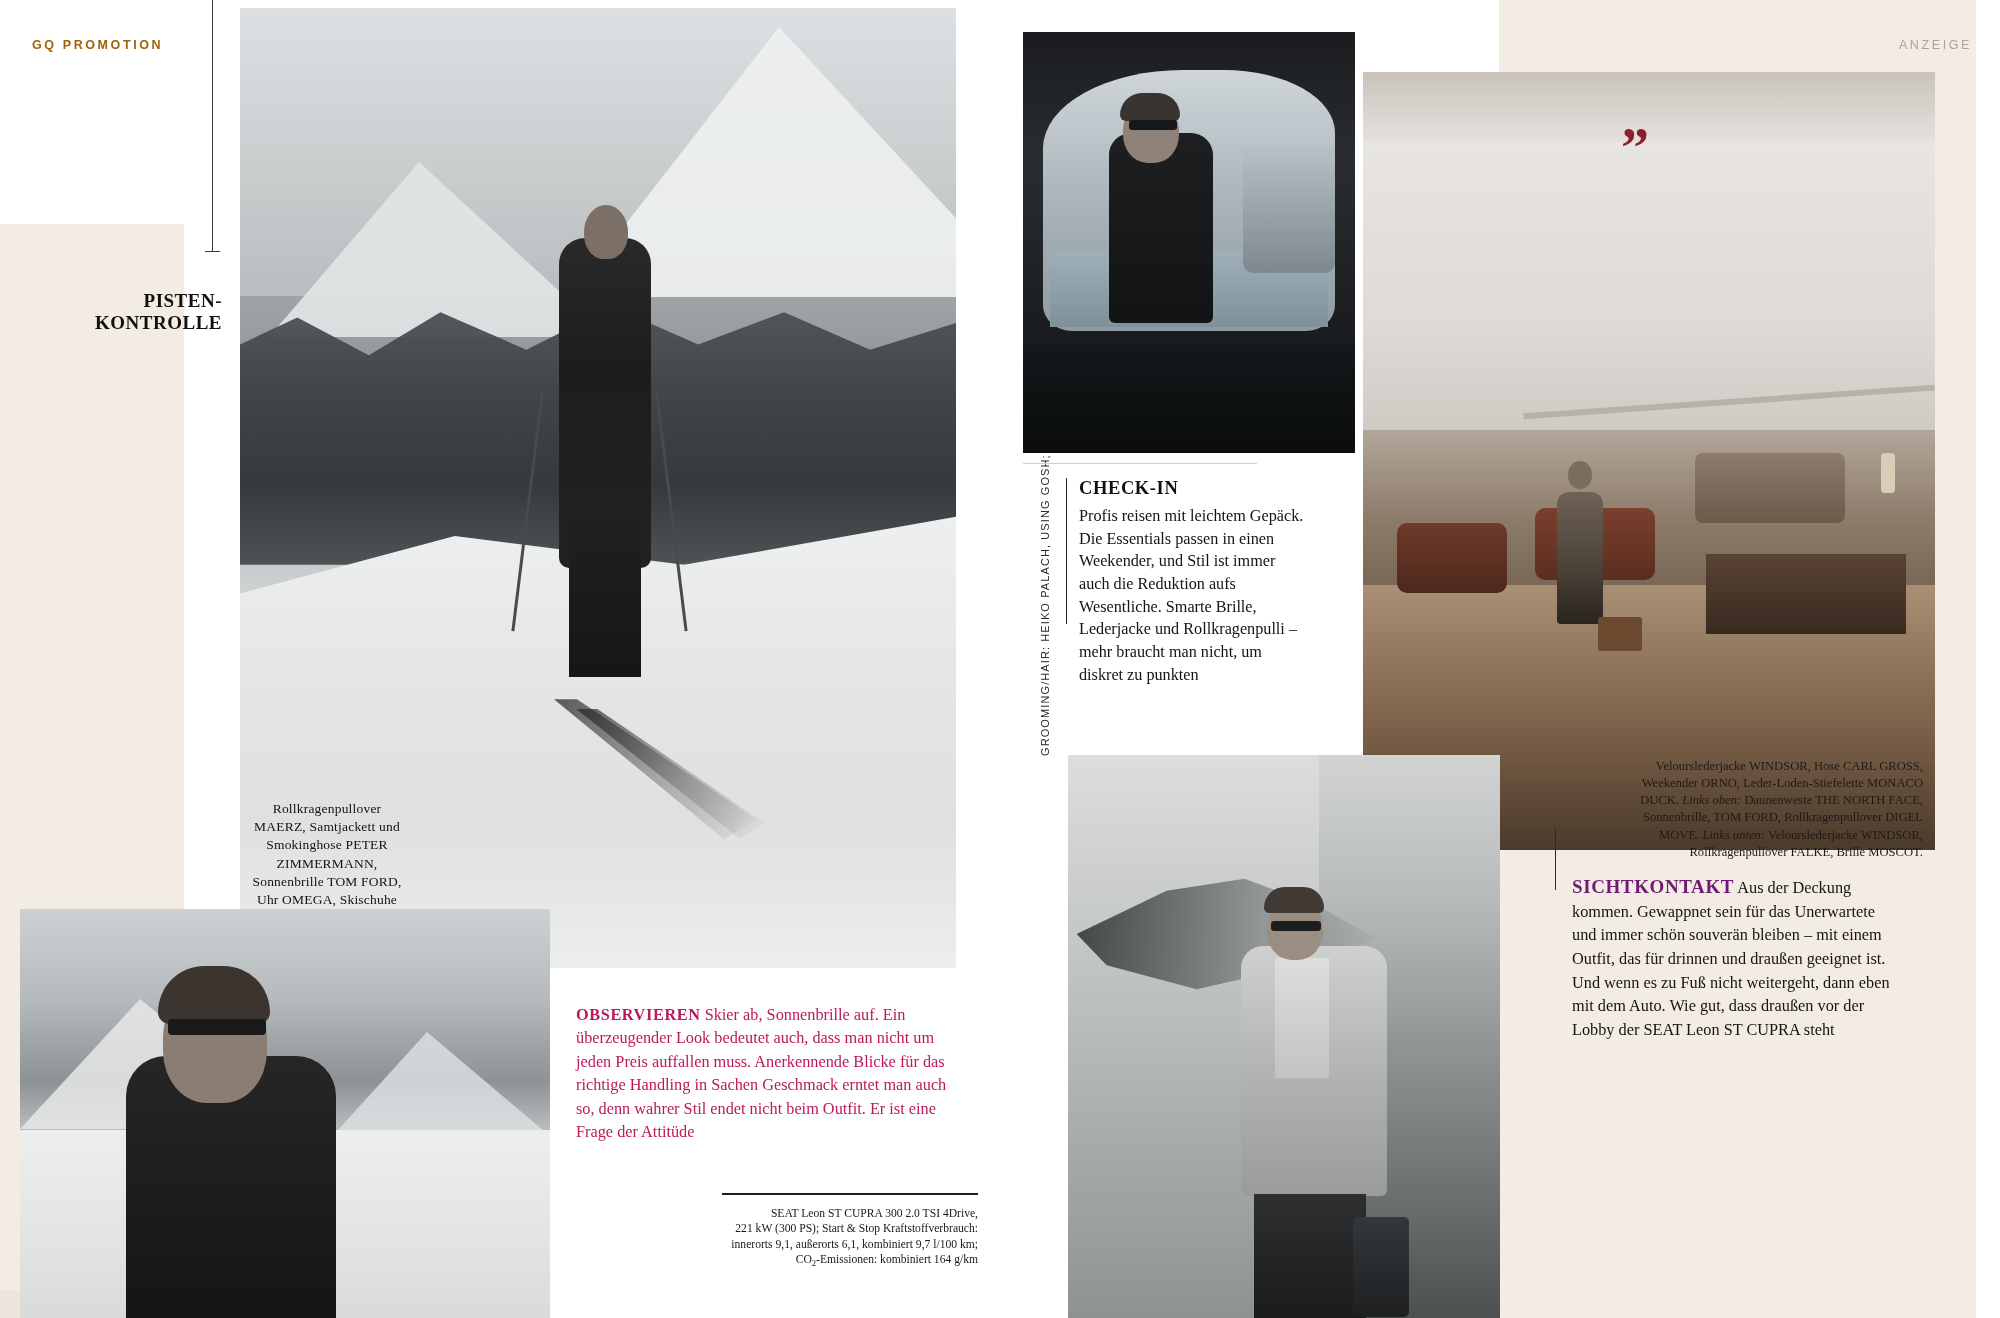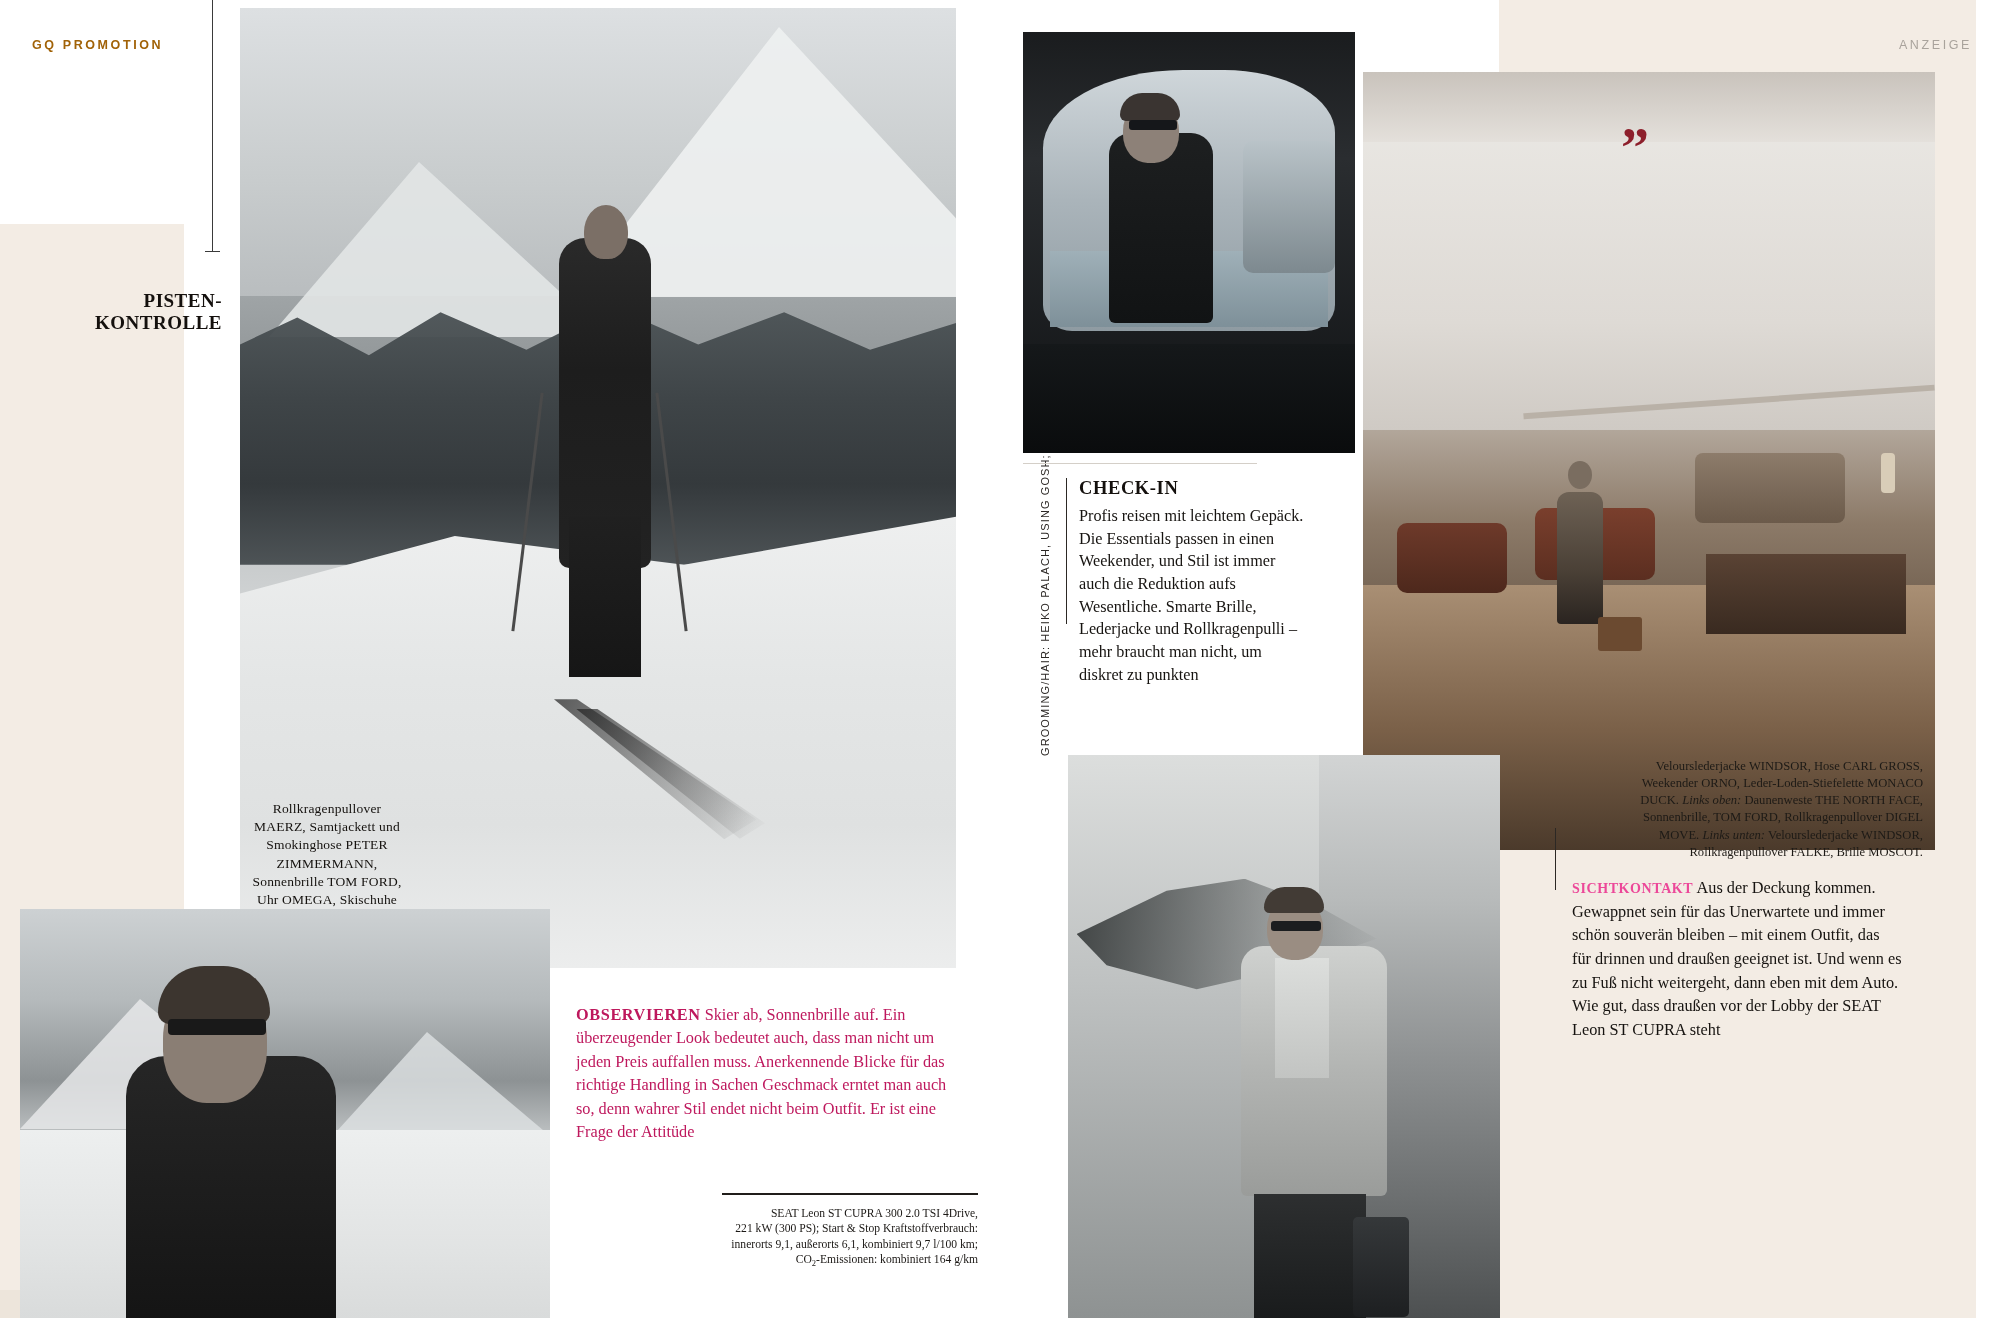--- a/index.html
+++ b/index.html
@@ -476,23 +476,23 @@
     width: 1px; height: 62px;
     background: #2c2824;
   }
   .sicht-block {
     position: absolute;
     left: 1572px; top: 876px;
     width: 330px;
   }
   .sicht-title {
     font-weight: bold;
-    font-size: 14px;
+    font-size: 19px;
     letter-spacing: .6px;
-    color: #ec4899;
+    color: #701a75;
     display: inline;
   }
   .sicht-body {
     font-size: 16.3px;
     line-height: 1.45;
     color: #161310;
     display: inline;
   }
   
   .palm-photo {

